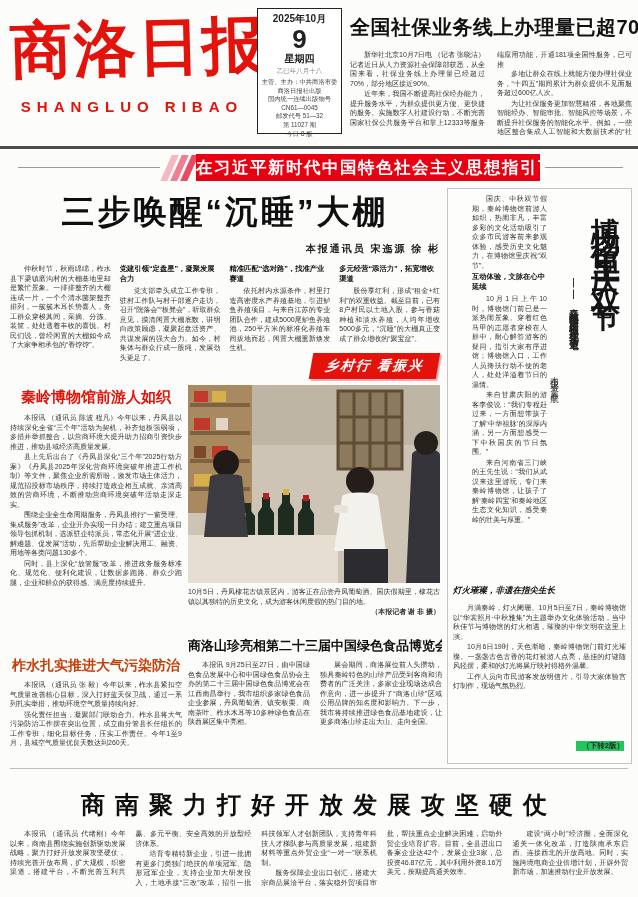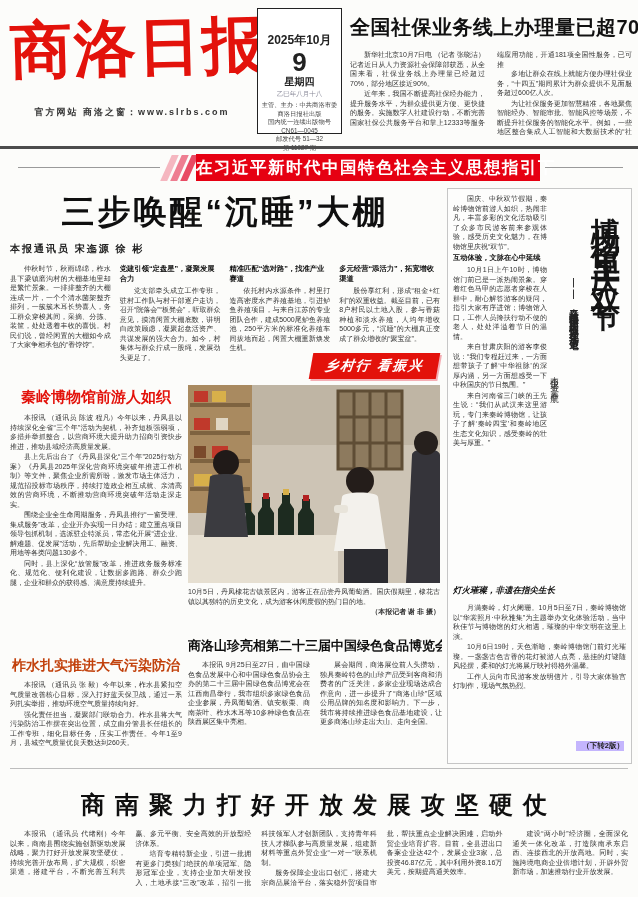--- a/index.html
+++ b/index.html
@@ -15,21 +15,21 @@
     font-family:"DejaVu Serif", serif; font-weight:900; color:#e3120b;
     font-size:62px; line-height:92px; letter-spacing:2px; transform:rotate(-1.5deg);
     white-space:nowrap;
   }
   .logo-py { color:#e3120b; font-weight:bold; font-size:15px; letter-spacing:6px; margin-top:4px; }
   .site-line { color:#333; font-size:9px; letter-spacing:2px; margin-top:12px; font-weight:bold; }
   .date-box {
     position:absolute; left:257px; top:8px; width:85px; height:126px;
     border:1.5px solid #222; text-align:center; padding:3px 2px; background:#fff;
   }
-  .db-ym { font-size:12px; font-weight:900;margin-top:20px; }
+  .db-ym { font-size:10px; font-weight:900; }
   .db-day { font-size:26px; font-weight:bold; line-height:26px; }
   .db-week { font-size:10px; font-weight:900; margin-bottom:1px; }
   .db-lunar { font-size:6.5px; color:#8b8b9a; margin-bottom:2px; }
   .db-line { font-size:6.3px; color:#444; line-height:8.6px; transform-origin:center; white-space:nowrap; }
   .top-news { position:absolute; left:350px; top:14px; width:282px; }
   .top-news h1 { font-size:20px; font-weight:900; letter-spacing:0.5px; color:#111; white-space:nowrap; }
   .top-news .cols-2 { margin-top:9px; column-count:2; column-gap:12px; height:92px; overflow:hidden; }
   .masthead-rule { position:absolute; left:0; top:146px; width:638px; height:3px; background:#4c4c4c; }
   
   .banner-row { position:absolute; left:0; top:153px; width:638px; height:30px; }
@@ -45,21 +45,21 @@
     position:absolute; left:196px; top:1px; width:344px; height:27px;
     background:#e60012; color:#fff; font-weight:900; font-size:16.5px;
     letter-spacing:1.5px; text-align:center; line-height:27px; white-space:nowrap;
   }
   
   .para { font-size:7px; line-height:9.5px; text-indent:2em; text-align:justify; color:#333; margin-bottom:1px; }
   .sub-head { font-size:7.3px; line-height:10px; font-weight:900; color:#111; margin:2px 0; text-align:left; }
   
   .lead { position:absolute; left:10px; top:190px; width:430px; }
   .lead h2 { font-size:33px; font-weight:900; letter-spacing:3px; text-align:center; color:#0f0f0f; white-space:nowrap; }
-  .lead .byline { text-align:left; font-size:10px; font-weight:bold; margin:7px 0 8px; letter-spacing:2px; }
+  .lead .byline { text-align:right; font-size:10px; font-weight:bold; margin:7px 0 8px; letter-spacing:2px; }
   .lead-body { column-count:4; column-gap:9px; height:116px; overflow:hidden; }
   .badge {
     position:absolute; right:2px; top:163px; background:#e3120b; color:#fff;
     font-weight:900; font-size:13.5px; letter-spacing:2px; padding:4px 14px;
     transform:skewX(-10deg); box-shadow:2px 2px 0 #f5aeb4;
   }
   .badge span { display:inline-block; transform:skewX(4deg); font-style:italic; }
   
   .danfeng { position:absolute; left:10px; top:388px; width:172px; height:260px; overflow:hidden; }
   .danfeng h3 { color:#e3120b; font-size:15px; font-weight:900; text-align:center; margin-bottom:6px; white-space:nowrap; }
@@ -72,45 +72,45 @@
   
   .expo { position:absolute; left:188px; top:637px; width:254px; height:127px; overflow:hidden; }
   .expo h3 { font-size:13px; font-weight:900; text-align:left; margin-bottom:5px; white-space:nowrap; color:#0f0f0f; }
   .expo .cols-2 { column-count:2; column-gap:10px; height:100px; overflow:hidden; }
   
   .zhashui { position:absolute; left:10px; top:657px; width:172px; height:106px; overflow:hidden; }
   .zhashui h3 { font-size:14px; font-weight:900; text-align:center; margin-bottom:5px; white-space:nowrap; color:#c2410c; }
   
   .sidebar { position:absolute; left:447px; top:188px; width:185px; height:576px; border:1px solid #c6c6c6; padding:5px; background:#fdfdfc; }
   .sb-top { display:flex; height:386px; overflow:hidden; }
-  .sb-text { width:94px; overflow:hidden; }
+  .sb-text { width:94px; overflow:hidden;margin-left:19px; }
   .v-block { writing-mode:vertical-rl; width:79px; height:100%; padding-left:1px; }
   .v-main {
     font-family:"DejaVu Serif", serif; font-weight:900; color:#141414;
     font-size:29px; letter-spacing:12px; line-height:40px; margin-left:5px;
   }
   .v-sub { font-size:9.5px; font-weight:bold; color:#222; padding-top:84px; letter-spacing:2px; margin-left:6px; line-height:14px; }
   .v-byline { font-size:8.5px; color:#333; padding-top:176px; letter-spacing:2px; line-height:13px; }
   .sb-bottom { margin-top:5px; height:166px; overflow:hidden; position:relative; }
   .sb-bottom .center-head { text-align:left; font-size:8.5px; font-weight:900; margin-bottom:6px; color:#111;font-style:italic; }
-  .turn-note { position:absolute; right:2px; bottom:0; font-size:7.5px; font-weight:bold; background:#c4b5fd; padding-left:6px; }
+  .turn-note { position:absolute; right:2px; bottom:0; font-size:7.5px; font-weight:bold; background:#22c55e; padding-left:6px; }
   
   .bottom-story { position:absolute; left:10px; top:768px; width:618px; height:124px; border-top:1px solid #bdbdbd; padding-top:20px; }
   .bottom-story h2 { font-size:24px; font-weight:900; letter-spacing:10px; text-align:center; color:#0f0f0f; white-space:nowrap; }
   .bottom-story .cols-5 { margin-top:8px; column-count:5; column-gap:10px; height:78px; overflow:hidden; }
 </style>
 </head>
 <body>
 
 <div class="page">
 
   <header>
     <div class="logo-block">
       <div class="logo-cn">商洛日报</div>
-      <div class="site-line">官方网站 商洛之窗：www.slrbs.com</div>
+      <div class="logo-py">SHANGLUO RIBAO</div>
     </div>
 
     <div class="date-box">
       <div class="db-ym">2025年10月</div>
       <div class="db-day">9</div>
       <div class="db-week">星期四</div>
       <div class="db-lunar">乙巳年八月十八</div>
       <div>
           <div class="db-line">主管、主办：中共商洛市委</div>
           <div class="db-line">商洛日报社出版</div>

